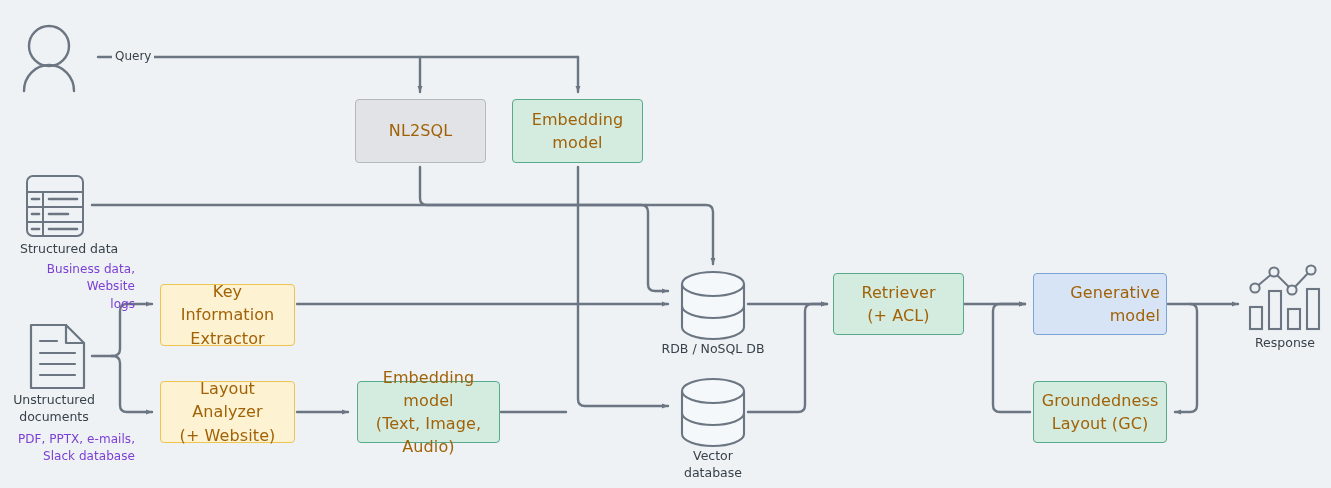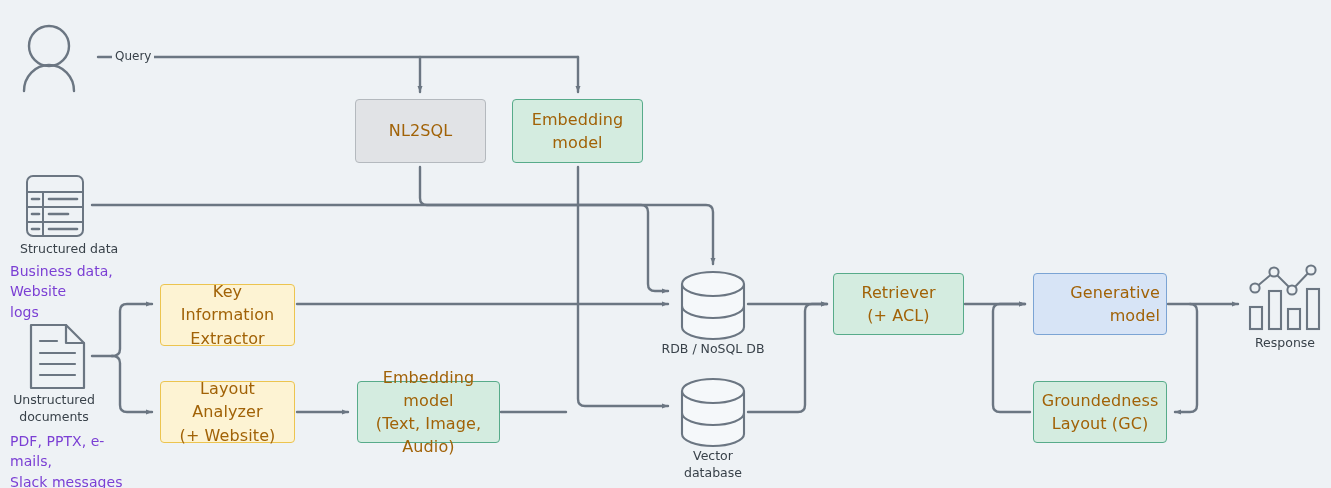--- a/index.html
+++ b/index.html
@@ -41,25 +41,26 @@
   .cap {
     position: absolute;
     text-align: center;
     font-size: 12.5px;
     color: #39424a;
     line-height: 1.35;
     white-space: pre-line;
   }
   .sub {
     position: absolute;
-    font-size: 14px;
+    font-size: 12px;
     color: #7b3fd4;
     line-height: 1.45;
     white-space: pre-line;
     letter-spacing: .05px;
+    text-align: right;
   }
   .wirelabel {
     position: absolute;
     font-size: 12px;
     color: #39424a;
     background: #eef2f5;
     padding: 0 3px;
   }
 </style>
 </head>
@@ -174,21 +175,21 @@
 
   <div class="wirelabel" style="left:112px; top:49px;">Query</div>
 
   <div class="cap" style="left:0px; top:241px; width:120px; text-align:left; padding-left:20px;">Structured data</div>
   <div class="sub" style="left:10px; top:261px; width:125px;">Business data, Website
 logs</div>
 
   <div class="cap" style="left:0px; top:392px; width:108px; text-align:center;">Unstructured
 documents</div>
   <div class="sub" style="left:10px; top:431px; width:125px;">PDF, PPTX, e-mails,
-Slack messages</div>
+Slack database</div>
 
   <div class="node n-gray" style="left:355px; top:99px; width:131px; height:64px;">
     <span>NL2SQL</span>
   </div>
 
   <div class="node n-mint" style="left:512px; top:99px; width:131px; height:64px;">
     <span>Embedding model</span>
   </div>
 
   <div class="node n-yellow" style="left:160px; top:284px; width:135px; height:62px;">

